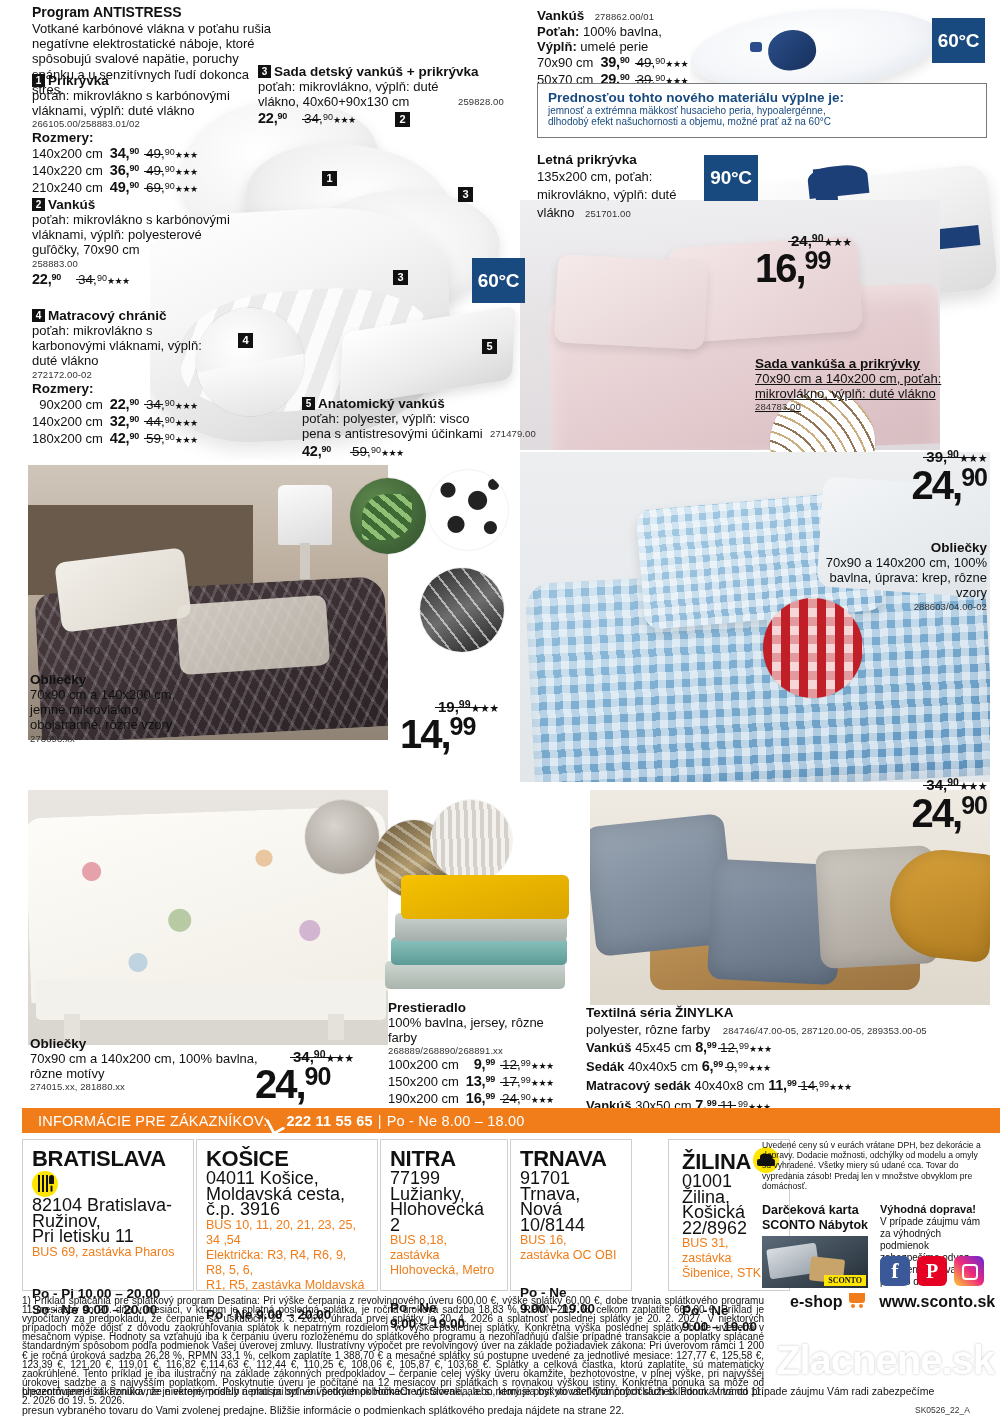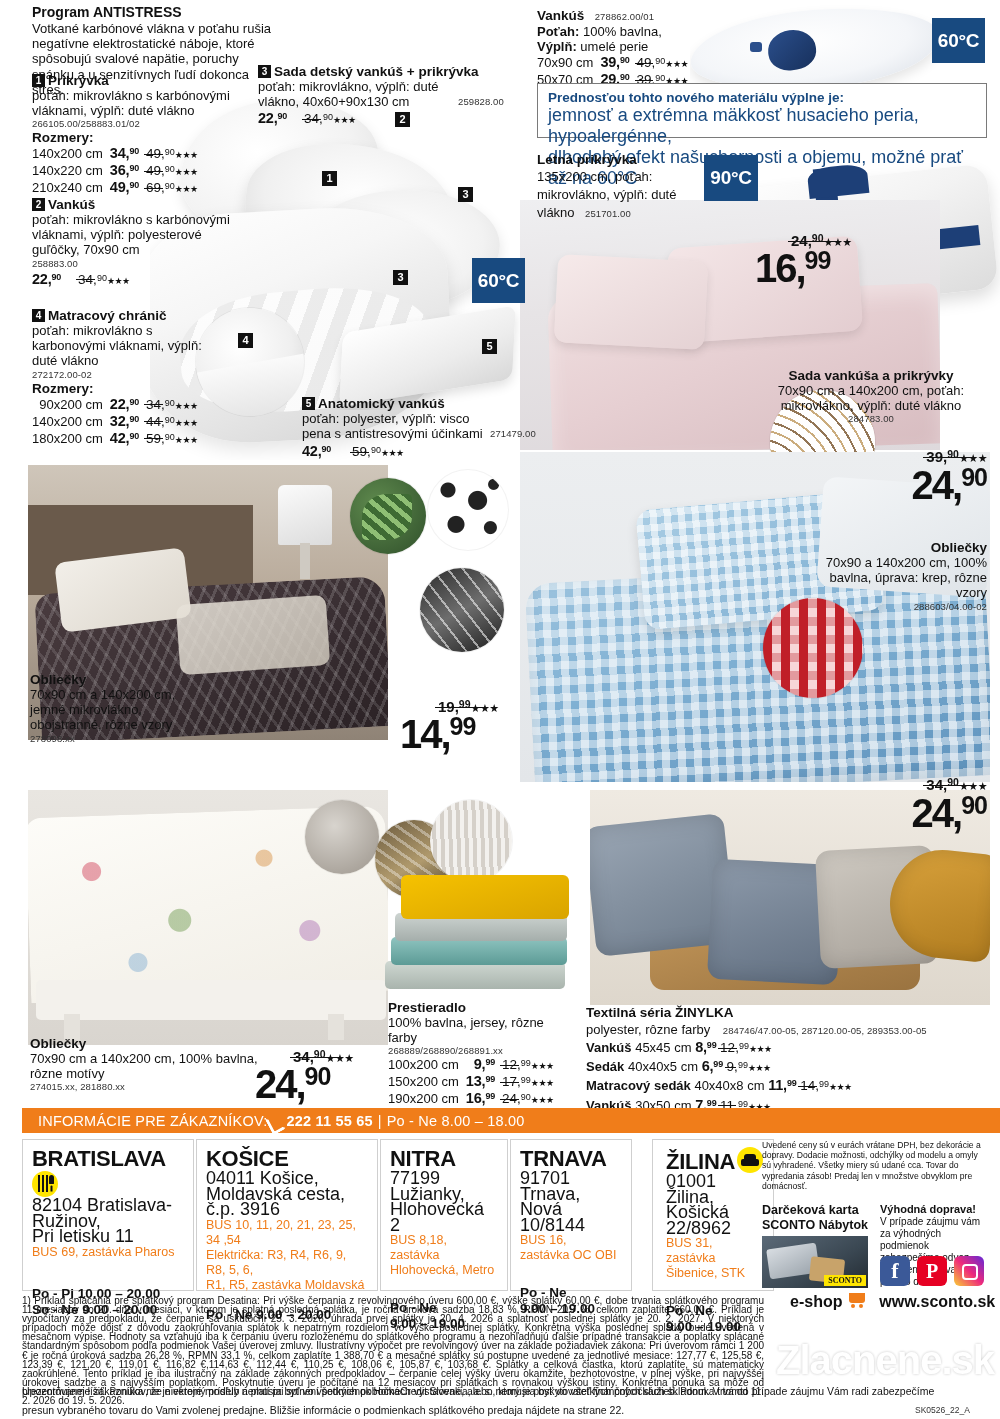--- a/index.html
+++ b/index.html
@@ -50,21 +50,21 @@
   
   .wash{
     background:#184a80;color:#fff;font-weight:bold;font-size:19px;
     display:flex;align-items:center;justify-content:center;
     letter-spacing:-.3px;
   }
 
   
   .infobox{border:1px solid #7a7a7a;box-sizing:border-box;background:#fff;}
   .infobox .l1{font-weight:bold;font-size:13.5px;color:#184a80;}
-  .infobox .l2{font-size:18px;color:#184a80;}
+  .infobox .l2{font-size:10px;color:#184a80;}
 
   
   .ph{position:absolute;overflow:hidden;}
   .circ{border-radius:50%;overflow:hidden;position:absolute;box-shadow:0 0 0 1px rgba(0,0,0,.05);}
 
   
   .orangebar{
     background:#f07d1a;color:#fff;font-size:14.5px;font-weight:normal;
     display:flex;align-items:center;padding-left:16px;letter-spacing:.2px;
   }
@@ -477,21 +477,21 @@
 
   <div class="abs" style="left:755px;top:232px;">
     <div class="bigold" style="margin-left:36px;">
       <span class="strike"></span><span>24,</span><sup>90</sup><span class="stars" style="font-size:11px;">★★★</span>
     </div>
     <div class="bigprice">
       <span class="eur">16,</span><span class="cts">99</span>
     </div>
   </div>
 
-  <div class="abs" style="left:755px;top:368px;width:232px;text-align:center;">
+  <div class="abs" style="left:755px;top:356px;width:232px;text-align:left;text-decoration:underline;">
     <div class="h-title">Sada vankúša a prikrývky</div>
     <div class="body-t">70x90 cm a 140x200 cm, poťah: mikrovlákno, výplň: duté vlákno</div>
     <div class="code">284783.00</div>
   </div>
   <div class="abs" style="left:860px;top:448px;text-align:right;width:127px;">
     <div class="bigold" style="display:inline-block;">
       <span class="strike"></span><span>39,</span><sup>90</sup><span class="stars" style="font-size:11px;">★★★</span>
     </div>
     <div class="bigprice">
       <span class="eur">24,</span><span class="cts">90</span>
@@ -633,21 +633,21 @@
   <div class="storecard" style="left:510px;top:1139px;width:122px;height:152px;">
     <div class="city">TRNAVA</div>
     <div class="addr">91701 Trnava,</div>
     <div class="addr">Nová 10/8144</div>
     <div class="bus">BUS 16,</div>
     <div class="bus">zastávka OC OBI</div>
     <div class="hours" style="margin-top:22px;">Po - Ne</div>
     <div class="hours">9.00 – 19.00</div>
   </div>
 
-  <div class="storecard" style="left:652px;top:1139px;width:122px;height:152px;padding-left:13px;">
+  <div class="storecard" style="left:668px;top:1139px;width:122px;height:152px;padding-left:13px;">
     <div class="city"><span>ŽILINA</span><span class="carico" style="margin-left:2px;"></span></div>
     <div class="addr">01001 Žilina,</div>
     <div class="addr">Košická 22/8962</div>
     <div class="bus">BUS 31, zastávka</div>
     <div class="bus">Šibenice, STK</div>
     <div class="hours" style="margin-top:22px;">Po - Ne</div>
     <div class="hours">9.00 – 19.00</div>
   </div>
 
   <div class="abs" style="left:762px;top:1203px;width:110px;">

